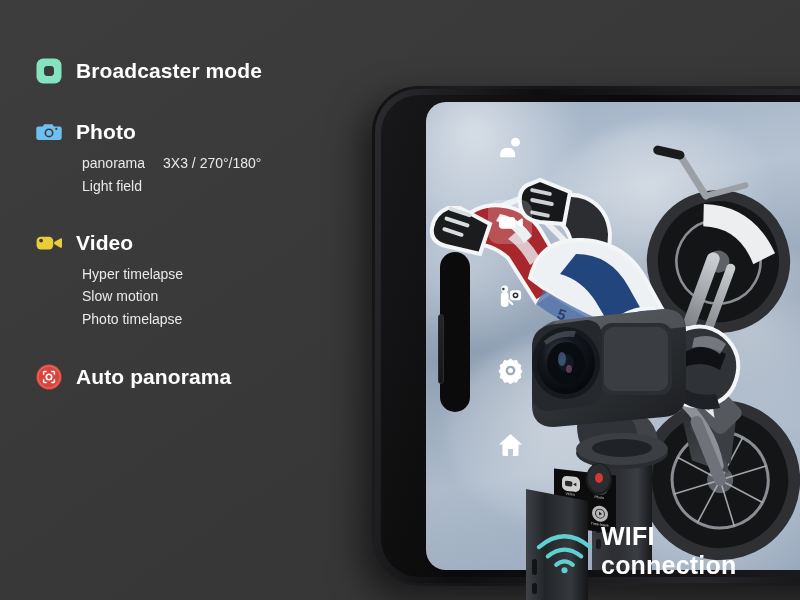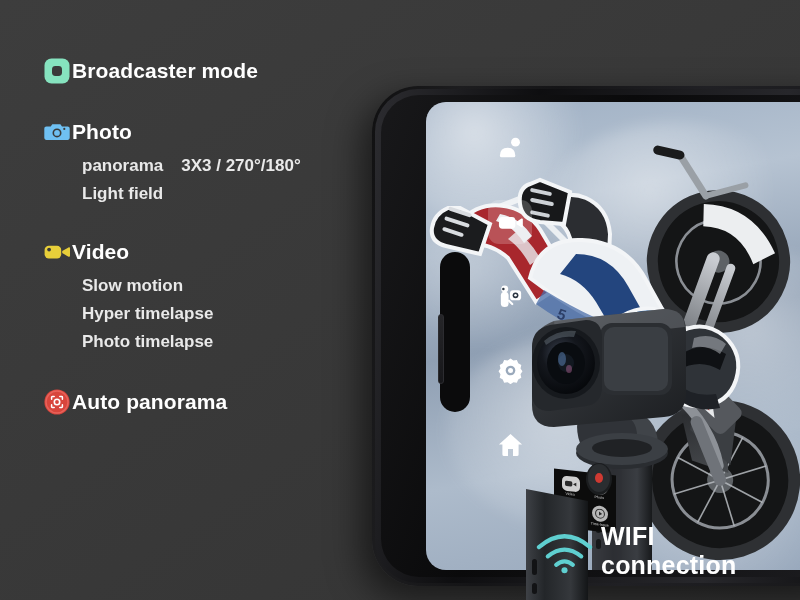--- a/index.html
+++ b/index.html
@@ -18,36 +18,35 @@
   
   #feature-list {
     position: absolute;
     left: 36px; top: 58px;
     width: 350px;
   }
   .group { margin-bottom: 0; }
   .group-head {
     display: flex;
     align-items: center;
-    gap: 2px;
-    margin-left: 8px;
+    gap: 14px;
   }
   .group-title {
     color: #ffffff;
     font-size: 21px;
     font-weight: bold;
     letter-spacing: .1px;
     white-space: nowrap;
   }
   .sub-list { margin: 7px 0 0 46px; }
   .sub-item {
     color: #e9e9e9;
-    font-size: 17px;
+    font-size: 14px;
     line-height: 1.63;
-    font-weight: bold;
+    font-weight: normal;
     white-space: nowrap;
   }
   .sub-item .sep { display:inline-block; width: 18px; }
 
   
   .ic { width: 26px; height: 26px; flex: 0 0 26px; display:block; }
 
   
   #phone {
     position: absolute;
@@ -206,22 +205,22 @@
         <span class="ic">
           <svg viewBox="0 0 26 26" width="26" height="26">
             <rect x="0.6" y="6.8" width="16.6" height="12.6" rx="4.2" fill="#e8cf3a"></rect>
             <path d="M18.2 12.1l6.3-3.6c.7-.4 1.5.1 1.5.9v7.4c0 .8-.8 1.3-1.5.9l-6.3-3.6z" fill="#e8cf3a"></path>
             <circle cx="5.1" cy="10.6" r="1.9" fill="#3a3a3a"></circle>
           </svg>
         </span>
         <span class="group-title">Video</span>
       </div>
       <div class="sub-list">
+        <div class="sub-item">Hyper timelapse</div>
         <div class="sub-item">Slow motion</div>
-        <div class="sub-item">Hyper timelapse</div>
         <div class="sub-item">Photo timelapse</div>
       </div>
     </div>
 
     <div class="group">
       <div class="group-head">
         <span class="ic">
           <svg viewBox="0 0 26 26" width="26" height="26">
             <circle cx="13" cy="13" r="12.6" fill="#d8453c"></circle>
             <circle cx="13" cy="13" r="11" fill="none" stroke="#e8625a" stroke-width="1.4"></circle>

